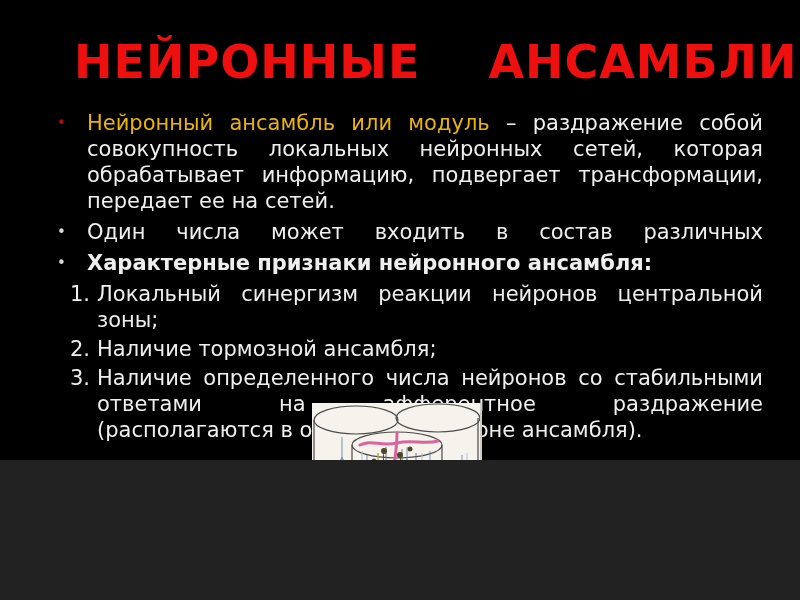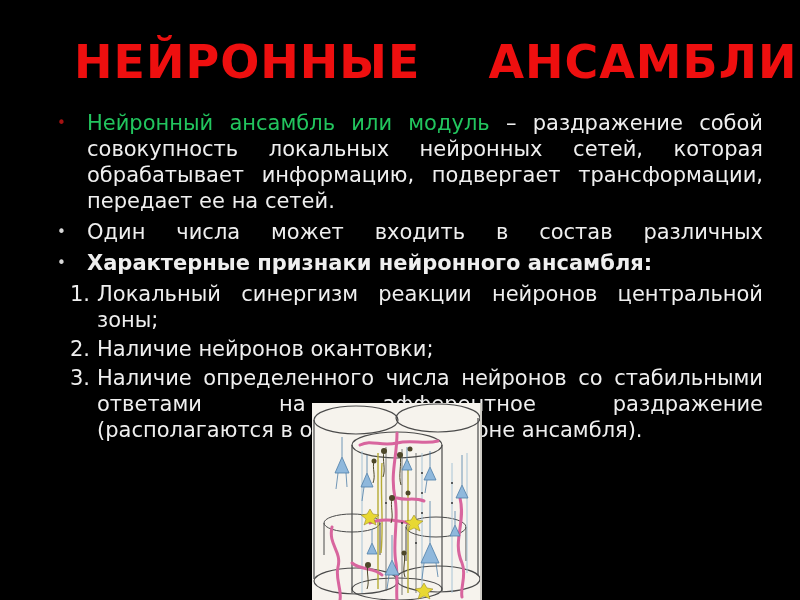--- a/index.html
+++ b/index.html
@@ -1,18 +1,18 @@
 <!DOCTYPE html>
 <html><head>
 <meta charset="utf-8">
 <style>
   html,body{margin:0;padding:0;background:#222;}
   .slide{
     position:relative;
-    width:800px;height:600px;
+    width:800px;height:460px;
     background:#000;
     overflow:hidden;
     font-family:"DejaVu Sans","Liberation Sans",sans-serif;
   }
   .title{
     margin:36px 0 0 74px;
     font-size:46px;
     font-weight:bold;
     color:#ee0f0f;
     white-space:pre;
@@ -30,21 +30,21 @@
   .bullet-row{display:flex;margin-bottom:5px;}
   .marker{
     flex:none;width:30px;
     font-size:15px;line-height:26px;
     color:#d8d8d8;
   }
   .marker-red{color:#a51212;}
   .btext{flex:1;min-width:0;}
   .jline{text-align:justify;text-align-last:justify;}
   .lline{text-align:left;}
-  .lead{color:#22c55e;}
+  .lead{color:#eab308;}
   .bold{font-weight:bold;}
   .numbered{margin-left:13px;}
   .num-row{display:flex;margin-bottom:3px;}
   .num{flex:none;width:27px;line-height:26px;}
   .ntext{flex:1;min-width:0;}
   .figure{
     position:absolute;
     left:312px;top:403px;
     width:168px;height:197px;
     background:#f6f3ed;
@@ -93,21 +93,21 @@
         <span class="num">1.</span>
         <div class="ntext">
           <div class="jline">Локальный синергизм реакции нейронов центральной</div>
           <div class="lline">зоны;</div>
         </div>
       </div>
 
       <div class="num-row">
         <span class="num">2.</span>
         <div class="ntext">
-          <div class="lline">Наличие нейронов окантовки;</div>
+          <div class="lline">Наличие тормозной ансамбля;</div>
         </div>
       </div>
 
       <div class="num-row">
         <span class="num">3.</span>
         <div class="ntext">
           <div class="jline">Наличие  определенного числа нейронов со стабильными</div>
           <div class="jline">ответами на афферентное раздражение</div>
           <div class="lline">(располагаются в околоядерной зоне ансамбля).</div>
         </div>

